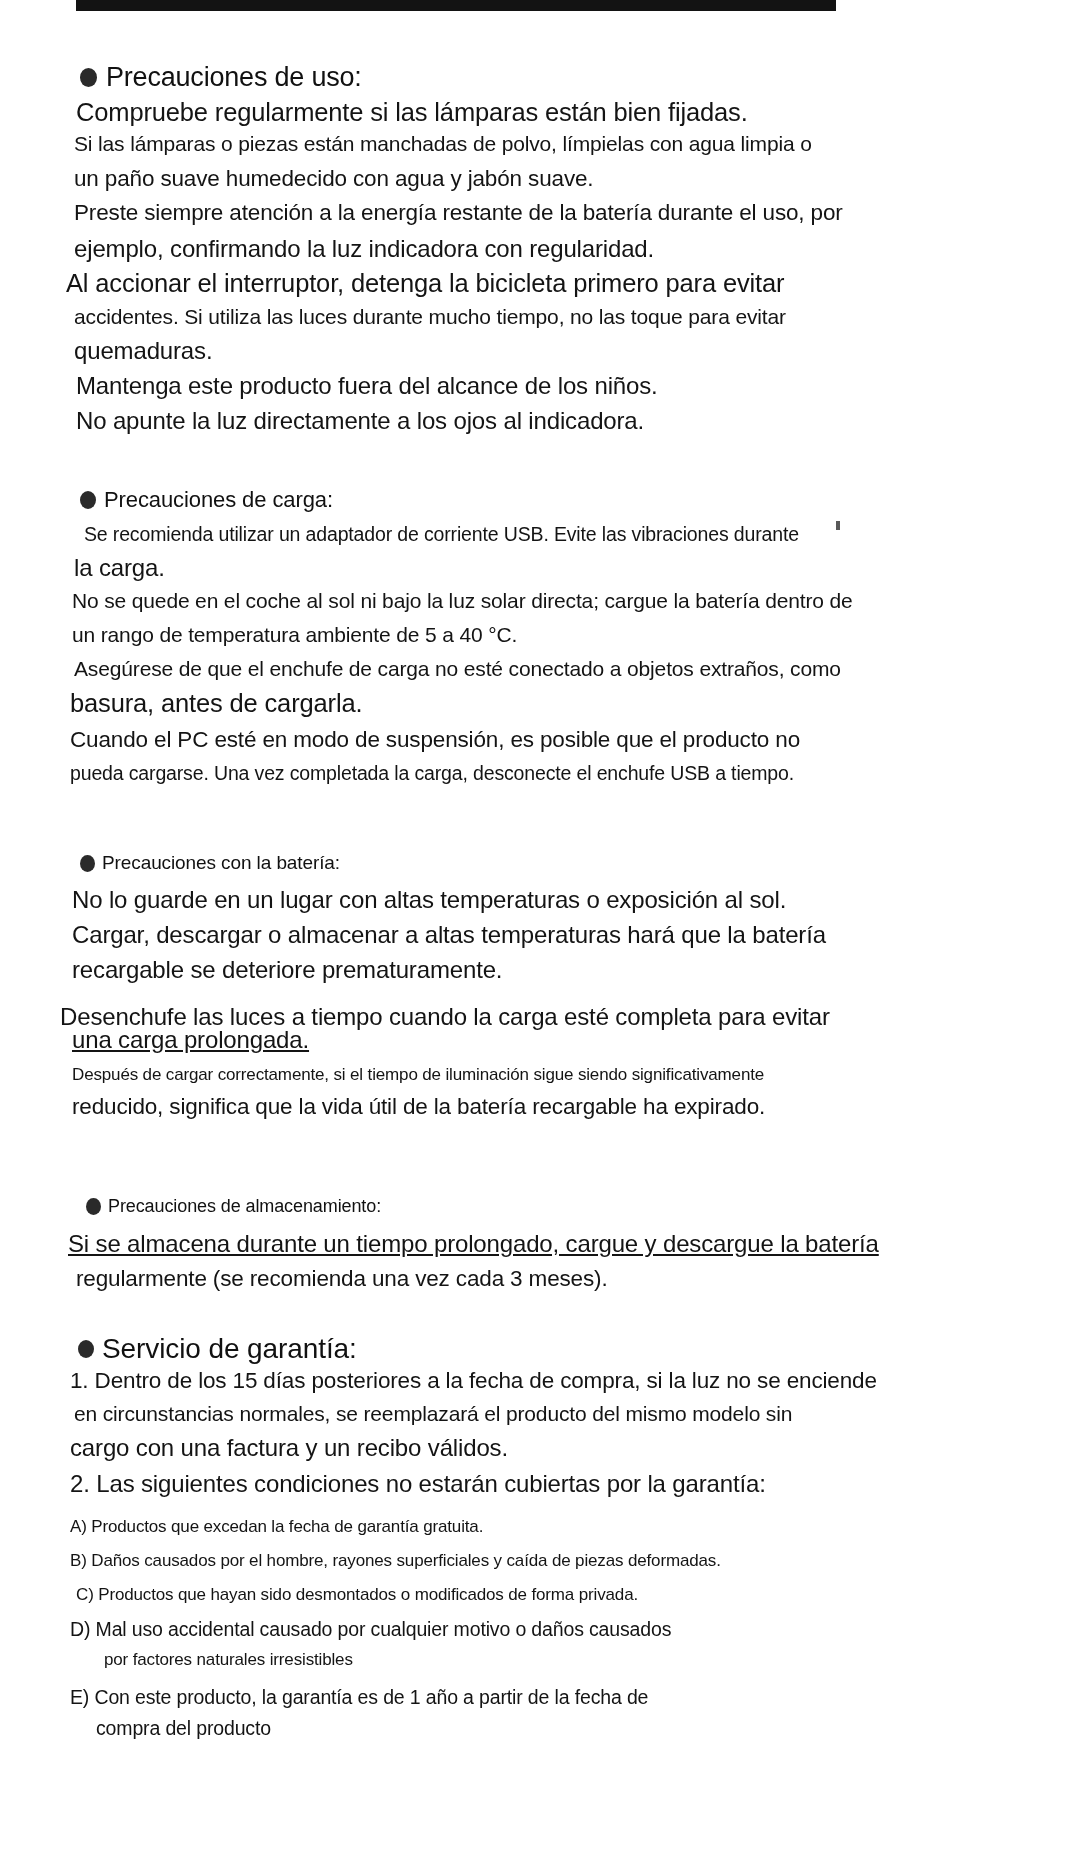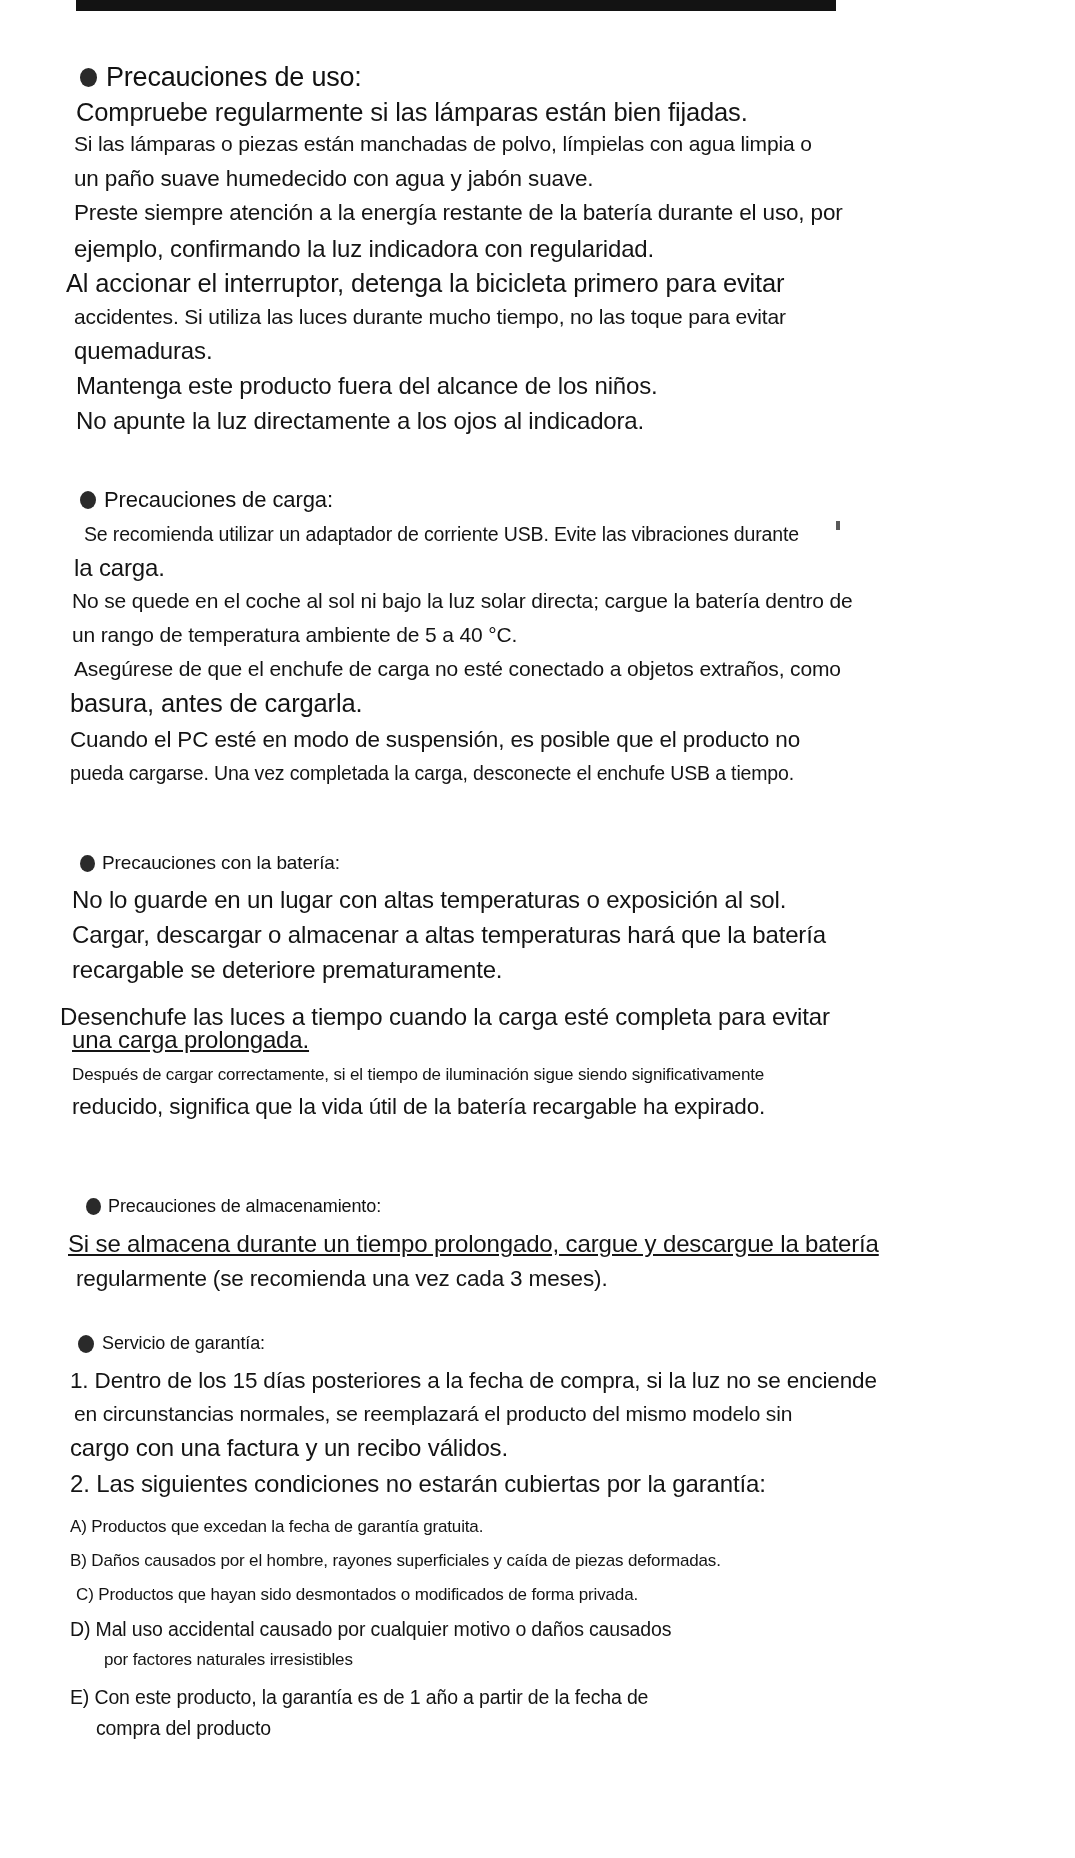--- a/index.html
+++ b/index.html
@@ -134,21 +134,21 @@
   <div class="line t24" style="left:72px; top:1094px;">reducido, significa que la vida útil de la batería recargable ha expirado.</div>
 
   <div class="heading h-sm" style="position:absolute; left:86px; top:1196px; font-size:18px;">
     <span class="bullet b-sm"></span>
     <span>Precauciones de almacenamiento:</span>
   </div>
 
   <div class="line t26" style="left:68px; top:1230px;text-decoration:underline;">Si se almacena durante un tiempo prolongado, cargue y descargue la batería</div>
   <div class="line t24" style="left:76px; top:1266px;">regularmente (se recomienda una vez cada 3 meses).</div>
 
-  <div class="heading h-md" style="position:absolute; left:78px; top:1333px; font-size:18px;text-align:right;">
+  <div class="heading h-md" style="position:absolute; left:78px; top:1333px; font-size:28px;text-align:right;">
     <span class="bullet b-md"></span>
     <span>Servicio de garantía:</span>
   </div>
 
   <div class="line t24" style="left:70px; top:1368px;">1. Dentro de los 15 días posteriores a la fecha de compra, si la luz no se enciende</div>
   <div class="line t22" style="left:74px; top:1402px;">en circunstancias normales, se reemplazará el producto del mismo modelo sin</div>
   <div class="line t26" style="left:70px; top:1434px;">cargo con una factura y un recibo válidos.</div>
   <div class="line t26" style="left:70px; top:1470px;">2. Las siguientes condiciones no estarán cubiertas por la garantía:</div>
 
   <div class="line t18" style="left:70px; top:1517px;text-align:center;">A) Productos que excedan la fecha de garantía gratuita.</div>

